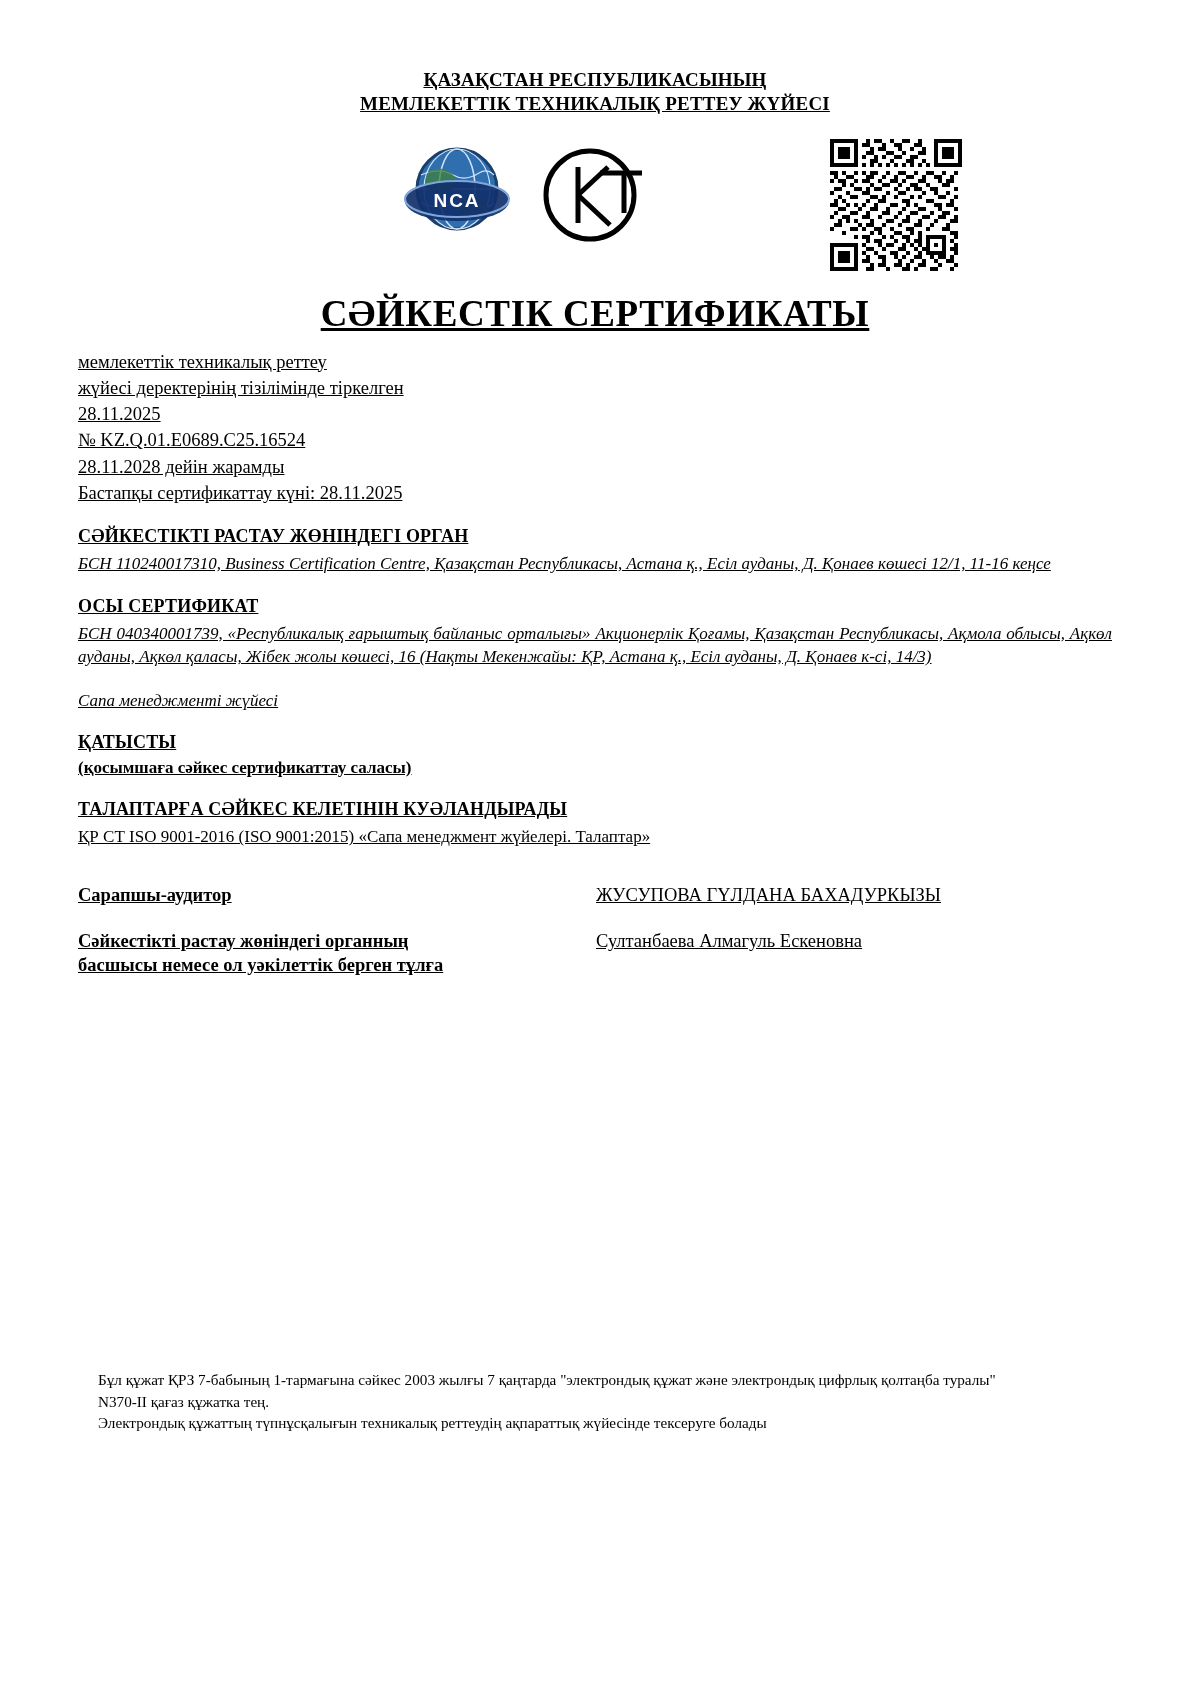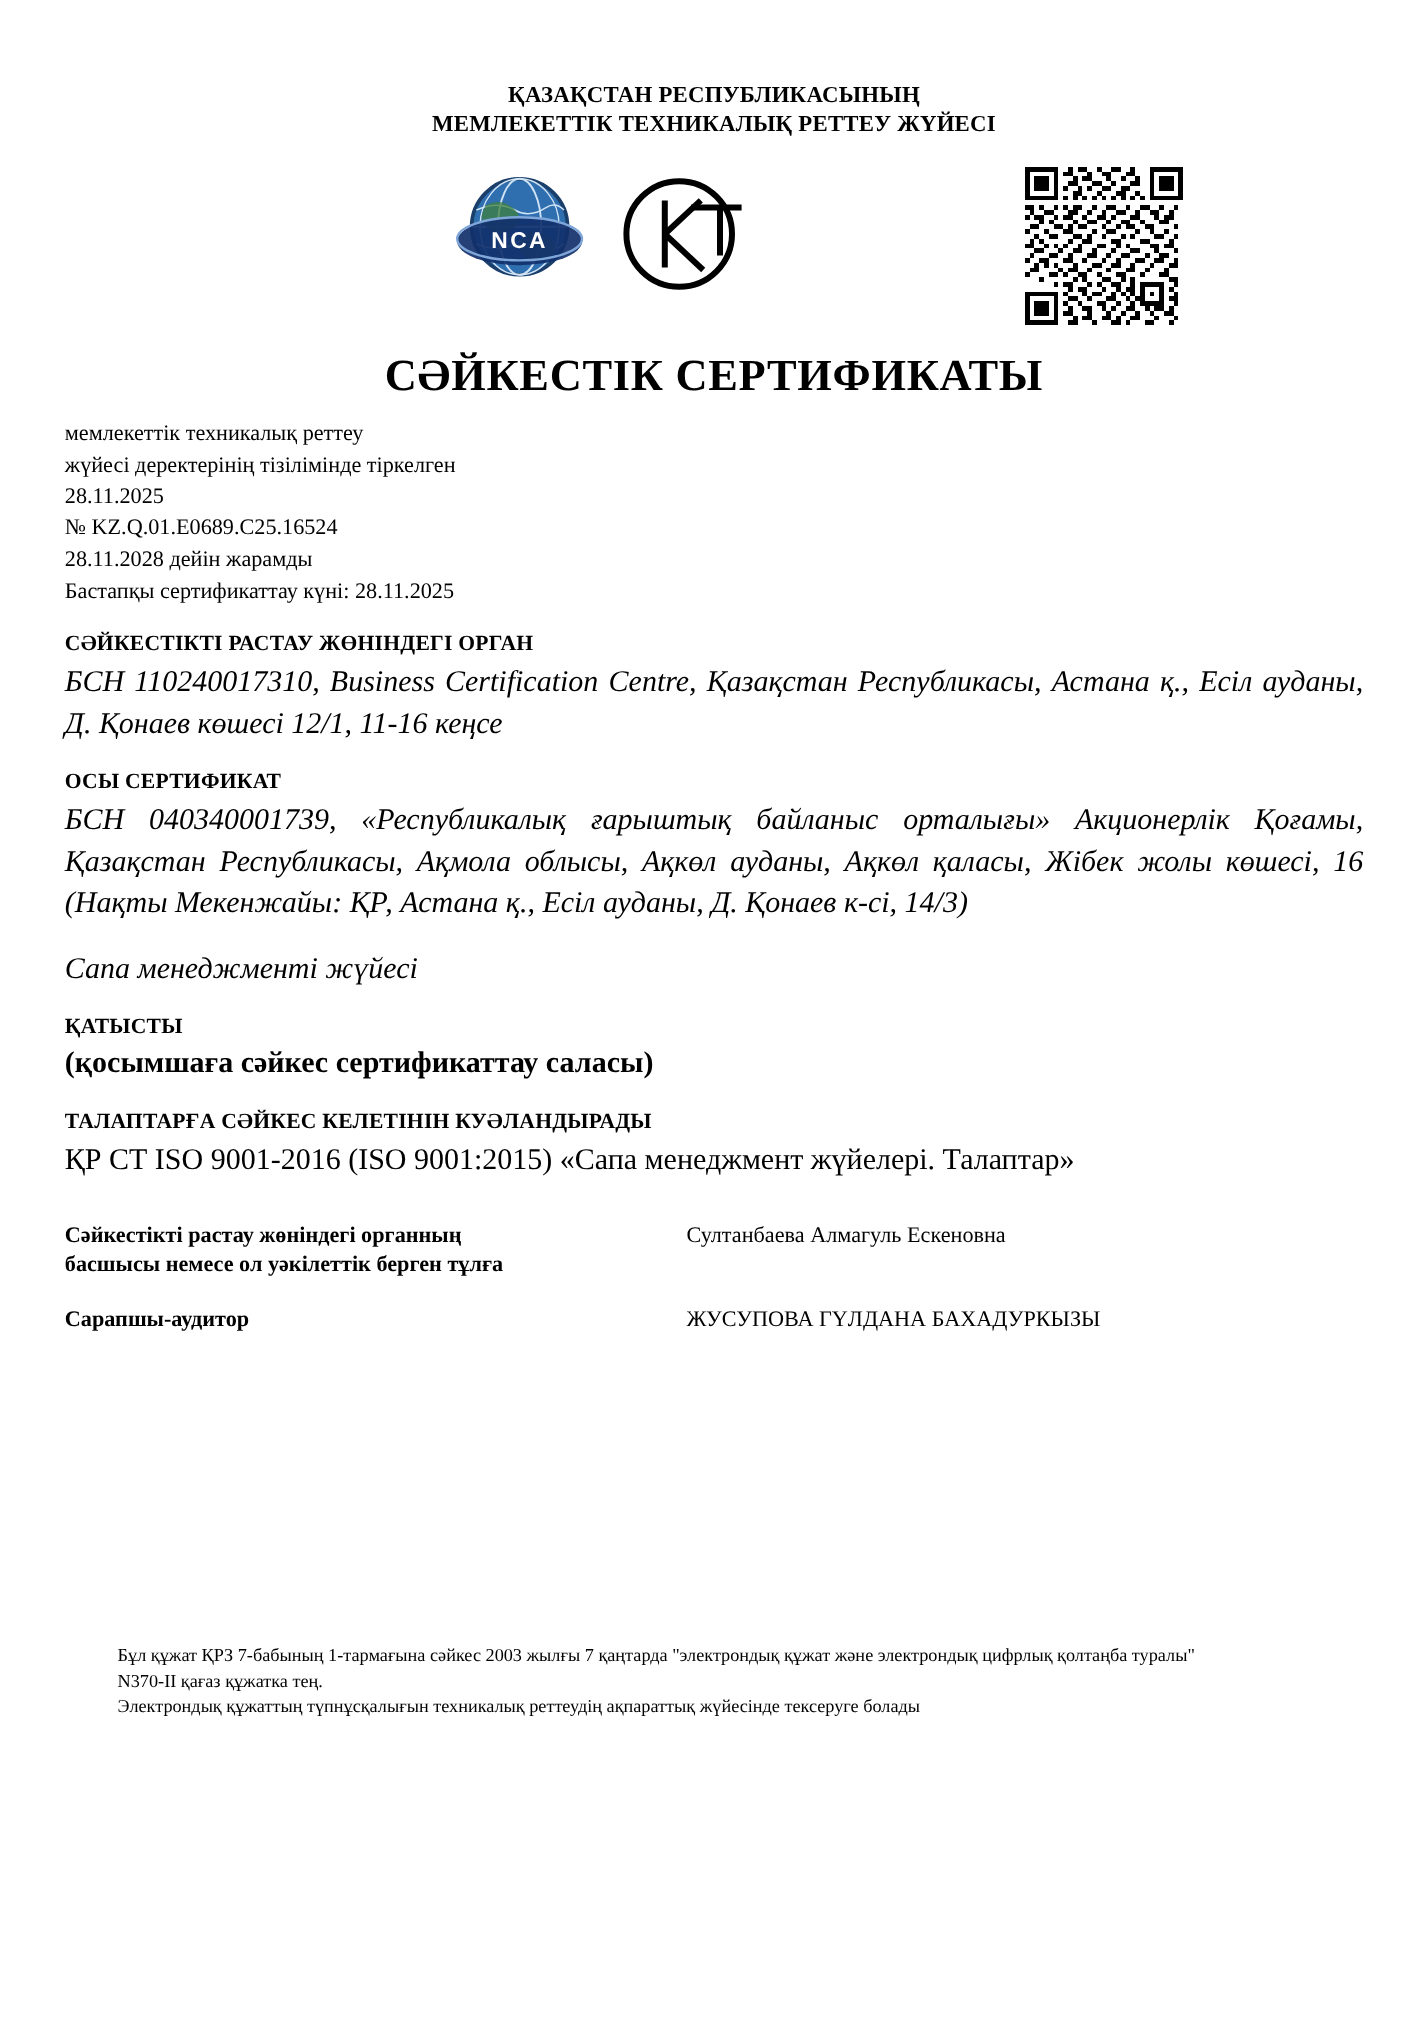--- a/index.html
+++ b/index.html
@@ -13,21 +13,22 @@
     position: relative;
     font-family: "Liberation Serif", serif;
     color: #000000;
     overflow: hidden;
   }
   .page {
     position: relative;
     width: 1190px;
     height: 1484px;
     box-sizing: border-box;
-    padding: 0 54px;
+    padding: 0 78px;
+    text-decoration: underline;
   }
 
   
   .doc-header {
     text-align: center;
     padding-top: 68px;
     font-weight: bold;
     font-size: 19px;
     line-height: 1.28;
     letter-spacing: 0.2px;
@@ -84,21 +85,21 @@
   
   .section {
     margin-top: 20px;
   }
   .section-head {
     font-weight: bold;
     font-size: 18px;
     letter-spacing: 0.2px;
   }
   .section-body {
-    font-size: 25px;
+    font-size: 17px;
     line-height: 1.38;
     margin-top: 5px;
     text-align: justify;
   }
   .italic {
     font-style: italic;
   }
   .bold {
     font-weight: bold;
   }
@@ -484,31 +485,31 @@
   </div>
 
   <div class="section">
     <div class="section-head">ТАЛАПТАРҒА СӘЙКЕС КЕЛЕТІНІН КУӘЛАНДЫРАДЫ</div>
     <div class="section-body">ҚР СТ ISO 9001-2016 (ISO 9001:2015) «Сапа менеджмент жүйелері. Талаптар»</div>
   </div>
 
   <div class="sign-block">
     <div class="sign-row">
       <div class="sign-label">
+        <div>Сарапшы-аудитор</div>
+      </div>
+      <div class="sign-value">ЖУСУПОВА ГҮЛДАНА БАХАДУРКЫЗЫ</div>
+    </div>
+    <div class="sign-row">
+      <div class="sign-label">
         <div>Сәйкестікті растау жөніндегі органның</div>
         <div>басшысы немесе ол уәкілеттік берген тұлға</div>
       </div>
       <div class="sign-value">Султанбаева Алмагуль Ескеновна</div>
     </div>
-    <div class="sign-row">
-      <div class="sign-label">
-        <div>Сарапшы-аудитор</div>
-      </div>
-      <div class="sign-value">ЖУСУПОВА ГҮЛДАНА БАХАДУРКЫЗЫ</div>
-    </div>
   </div>
 
   <div class="footer">
     <div>Бұл құжат ҚРЗ 7-бабының 1-тармағына сәйкес 2003 жылғы 7 қаңтарда "электрондық құжат және электрондық цифрлық қолтаңба туралы"</div>
     <div>N370-II қағаз құжатка тең.</div>
     <div>Электрондық құжаттың түпнұсқалығын техникалық реттеудің ақпараттық жүйесінде тексеруге болады</div>
   </div>
 
 </div>
 

